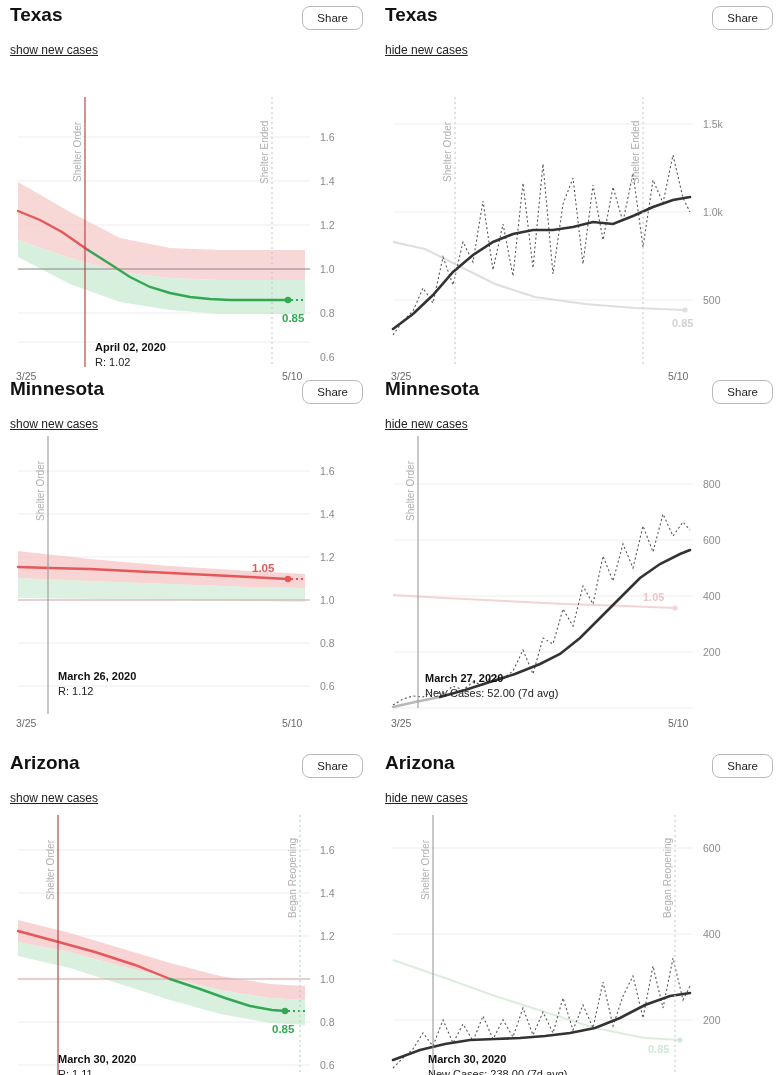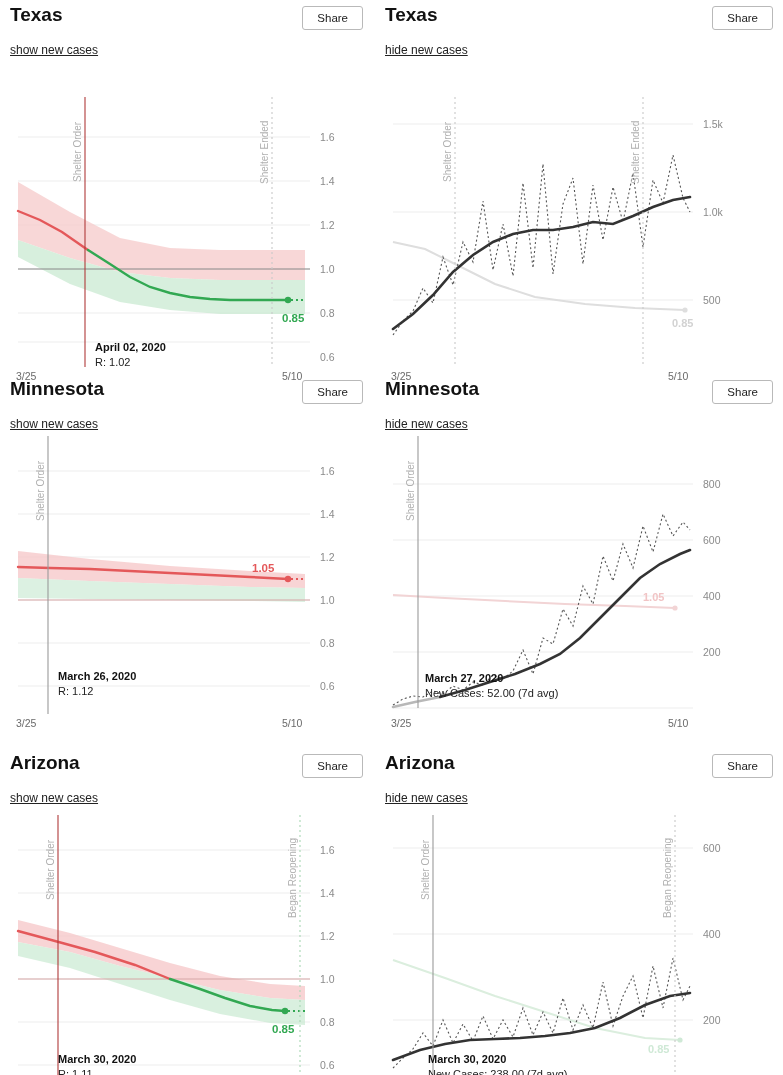--- a/index.html
+++ b/index.html
@@ -41,21 +41,21 @@
     cursor: pointer;
   }
   .share-button {
     position: absolute;
     top: 0px;
     right: 0px;
     font-size: 11.5px;
     color: #222;
     background: #fff;
     border: 1px solid #b9b9b9;
-    border-radius: 3px;
+    border-radius: 8px;
     padding: 5px 14px;
     cursor: pointer;
     font-family: "Liberation Sans", sans-serif;
   }
 
   .chart-wrap { position: relative; }
   .chart-wrap svg { display: block; }
 
   
   .axis-label { font-size: 10.5px; fill: #8a8a8a; font-family: "Liberation Sans", sans-serif; }

